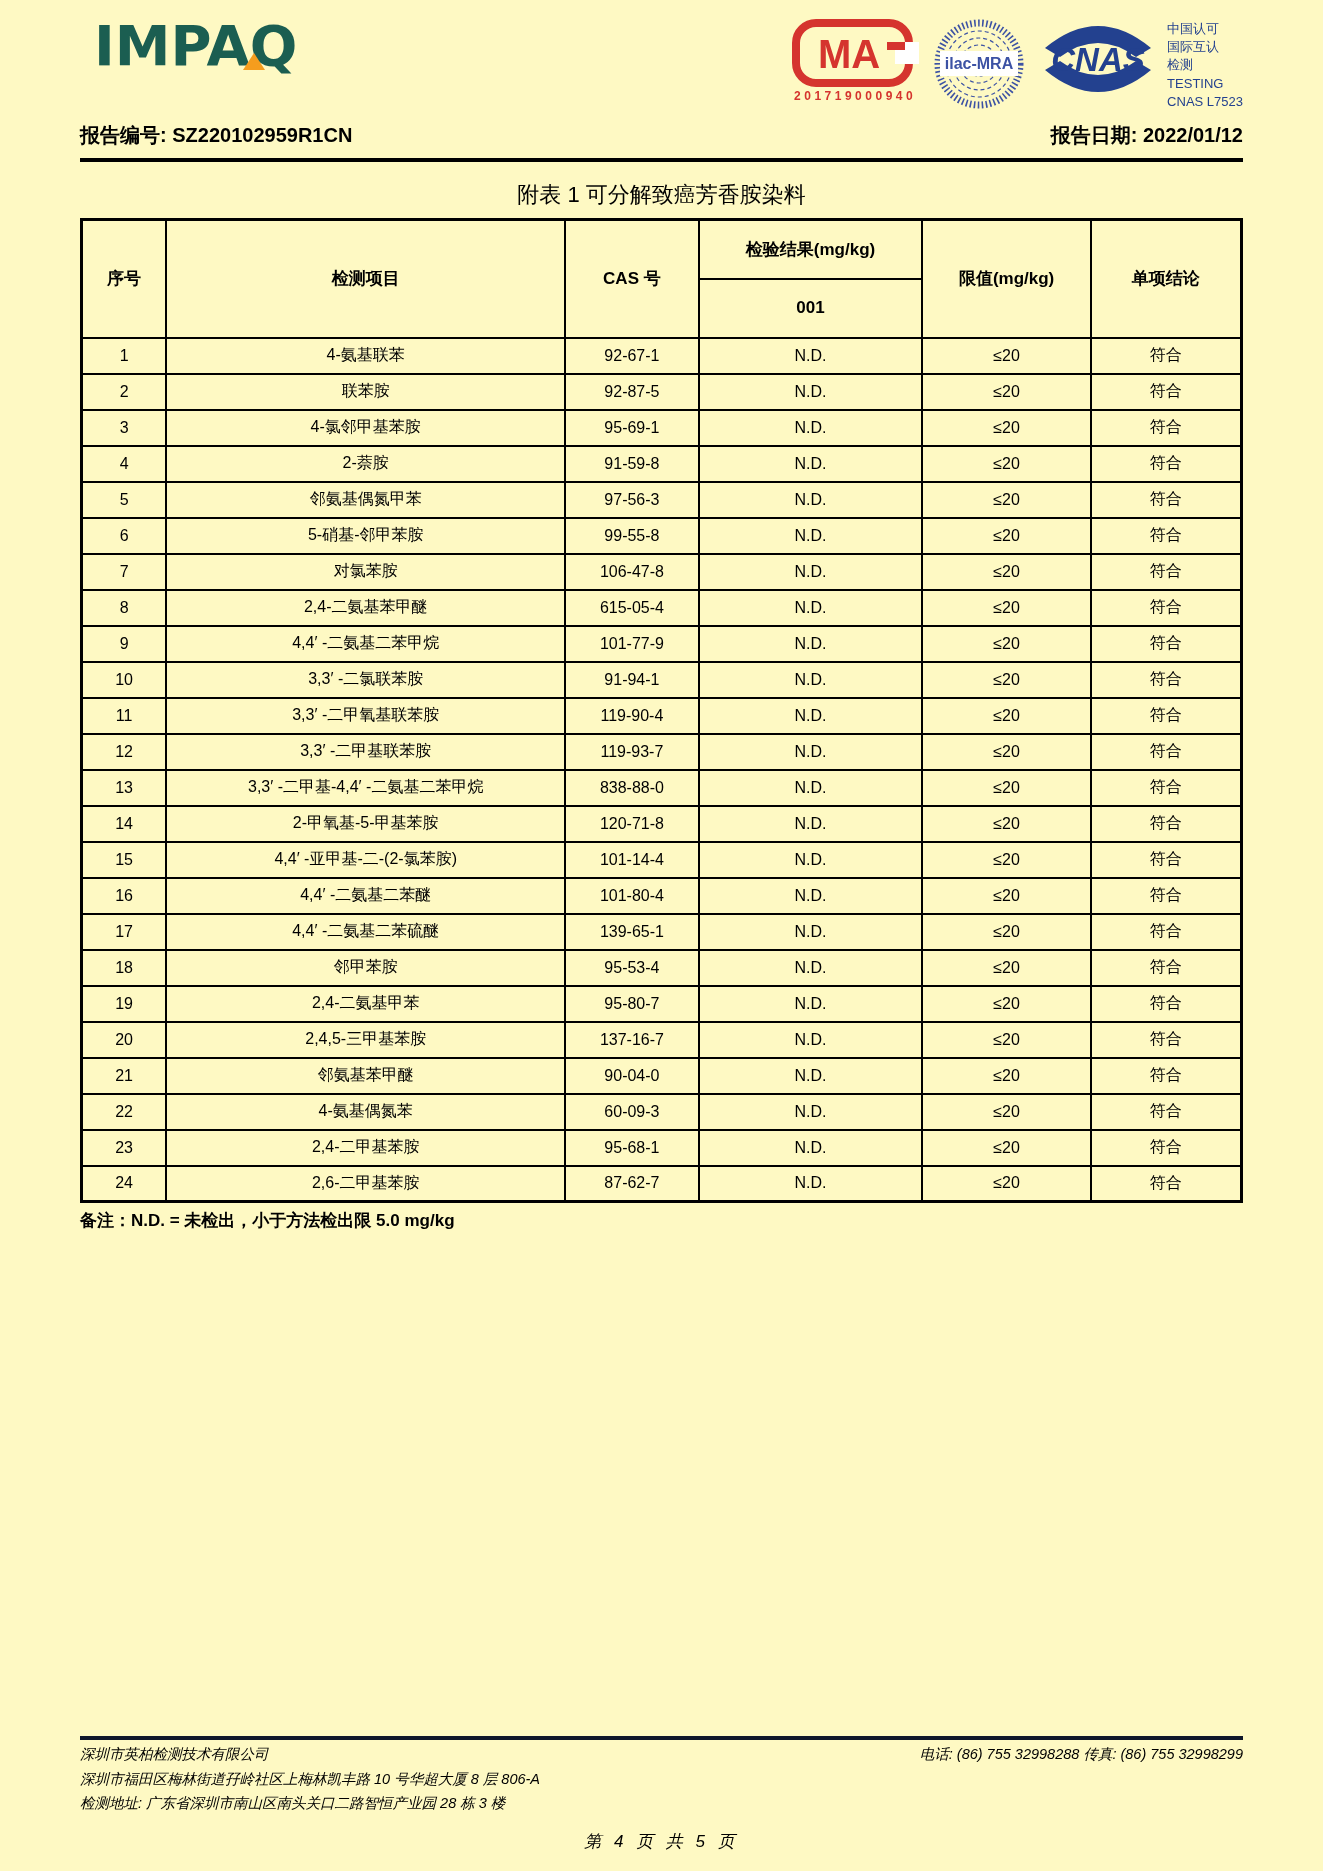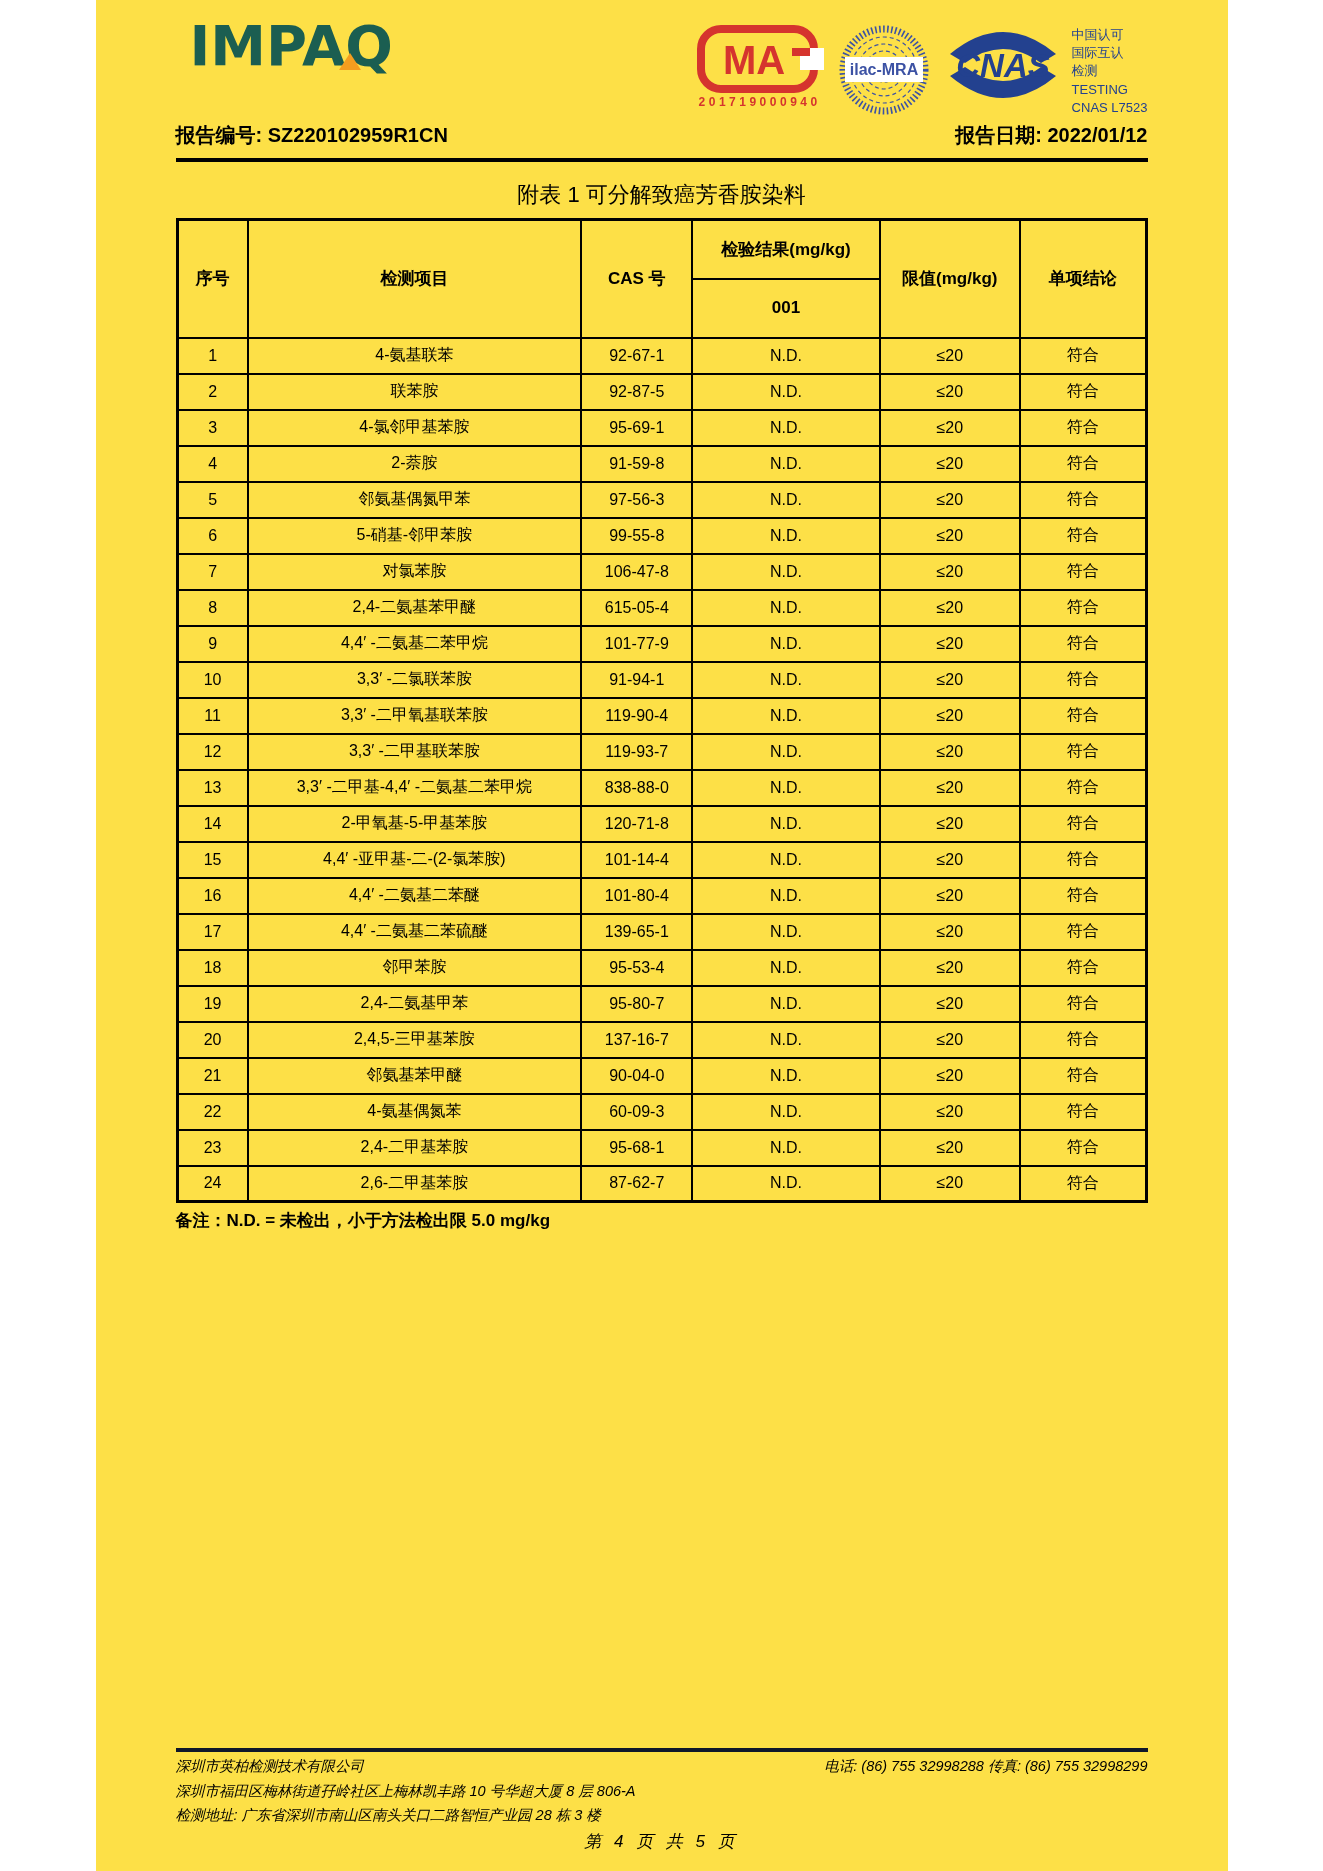--- a/index.html
+++ b/index.html
@@ -1,39 +1,39 @@
 <!DOCTYPE html>
 <html><head>
 <meta charset="utf-8">
 <style>
   html, body { margin: 0; padding: 0; background: #ffffff; }
   body { font-family: "Liberation Sans", sans-serif; color: #000; }
   .page {
     position: relative;
-    width: 1132px; height: 1871px;
-    margin: 0 auto; background: #fde047;
+    width: 1323px; height: 1871px;
+    margin: 0 auto; background: #fef9c3;
     padding: 18px 80px 0 80px;
     box-sizing: border-box;
     overflow: hidden;
   }
   
   .hdr { display: flex; justify-content: space-between; align-items: flex-start; height: 104px; }
   .impaq { position: relative; padding-left: 14px; }
   .impaq-text {
     font-size: 56px; font-weight: 800; letter-spacing: 0px;
     color: #1b5e51; line-height: 1;
     font-family: "DejaVu Sans", "Liberation Sans", sans-serif;
   }
   .impaq-tri {
     position: absolute; left: 163px; bottom: 4px;
     width: 0; height: 0;
     border-left: 11px solid transparent; border-right: 11px solid transparent;
     border-bottom: 17px solid #f59d1e;
   }
-  .certs { display: flex; align-items: flex-start; gap: 14px; margin-top: 6px; }
+  .certs { display: flex; align-items: flex-start; gap: 14px; }
   .cma { display: flex; flex-direction: column; align-items: center; }
   .cma-num { color: #d5342e; font-size: 12px; font-weight: bold; letter-spacing: 3.5px; margin-top: 1px; }
   .cnas-wrap { display: flex; align-items: flex-start; gap: 10px; }
   .cnas-lines { color: #23418f; font-size: 13px; line-height: 1.4; padding-top: 2px; }
   
   .report-title { text-align: center; font-size: 35px; font-weight: bold; margin: 6px 0 10px 0; letter-spacing: 6px; }
   .meta { display: flex; justify-content: space-between; align-items: flex-end;
           font-size: 20px; font-weight: bold; padding-bottom: 9px; border-bottom: 4px solid #000; text-align: right; }
   .table-title { text-align: center; font-size: 22px; font-weight: normal; margin: 18px 0 8px 0; }
   
@@ -41,21 +41,21 @@
   table.report th, table.report td { border: 2px solid #000; text-align: center; vertical-align: middle; padding: 2px 4px; box-sizing: border-box; }
   table.report th { font-size: 17px; font-weight: bold; }
   table.report td { font-size: 16px; height: 36px; }
   table.report thead tr { height: 59px; }
   th.left, td.left { text-align: left; padding-left: 8px; }
   
   .note { font-size: 17px; font-weight: bold; margin-top: 6px; }
   .footer { position: absolute; left: 80px; right: 80px; bottom: 14px;
             border-top: 4px solid #0f172a; padding-top: 2px; font-size: 14.5px; line-height: 1.7; font-style: italic; }
   .footer-row { display: flex; justify-content: space-between; }
-  .page-num { text-align: center; font-size: 17px; margin-top: 0; letter-spacing: 4px; }
+  .page-num { text-align: center; font-size: 17px; margin-top: 12px; letter-spacing: 4px; }
 </style>
 </head>
 <body>
 
 <div class="page">
 
   <div class="hdr">
     <div class="impaq">
       <div class="impaq-text">IMPAQ</div>
       <div class="impaq-tri"></div>

